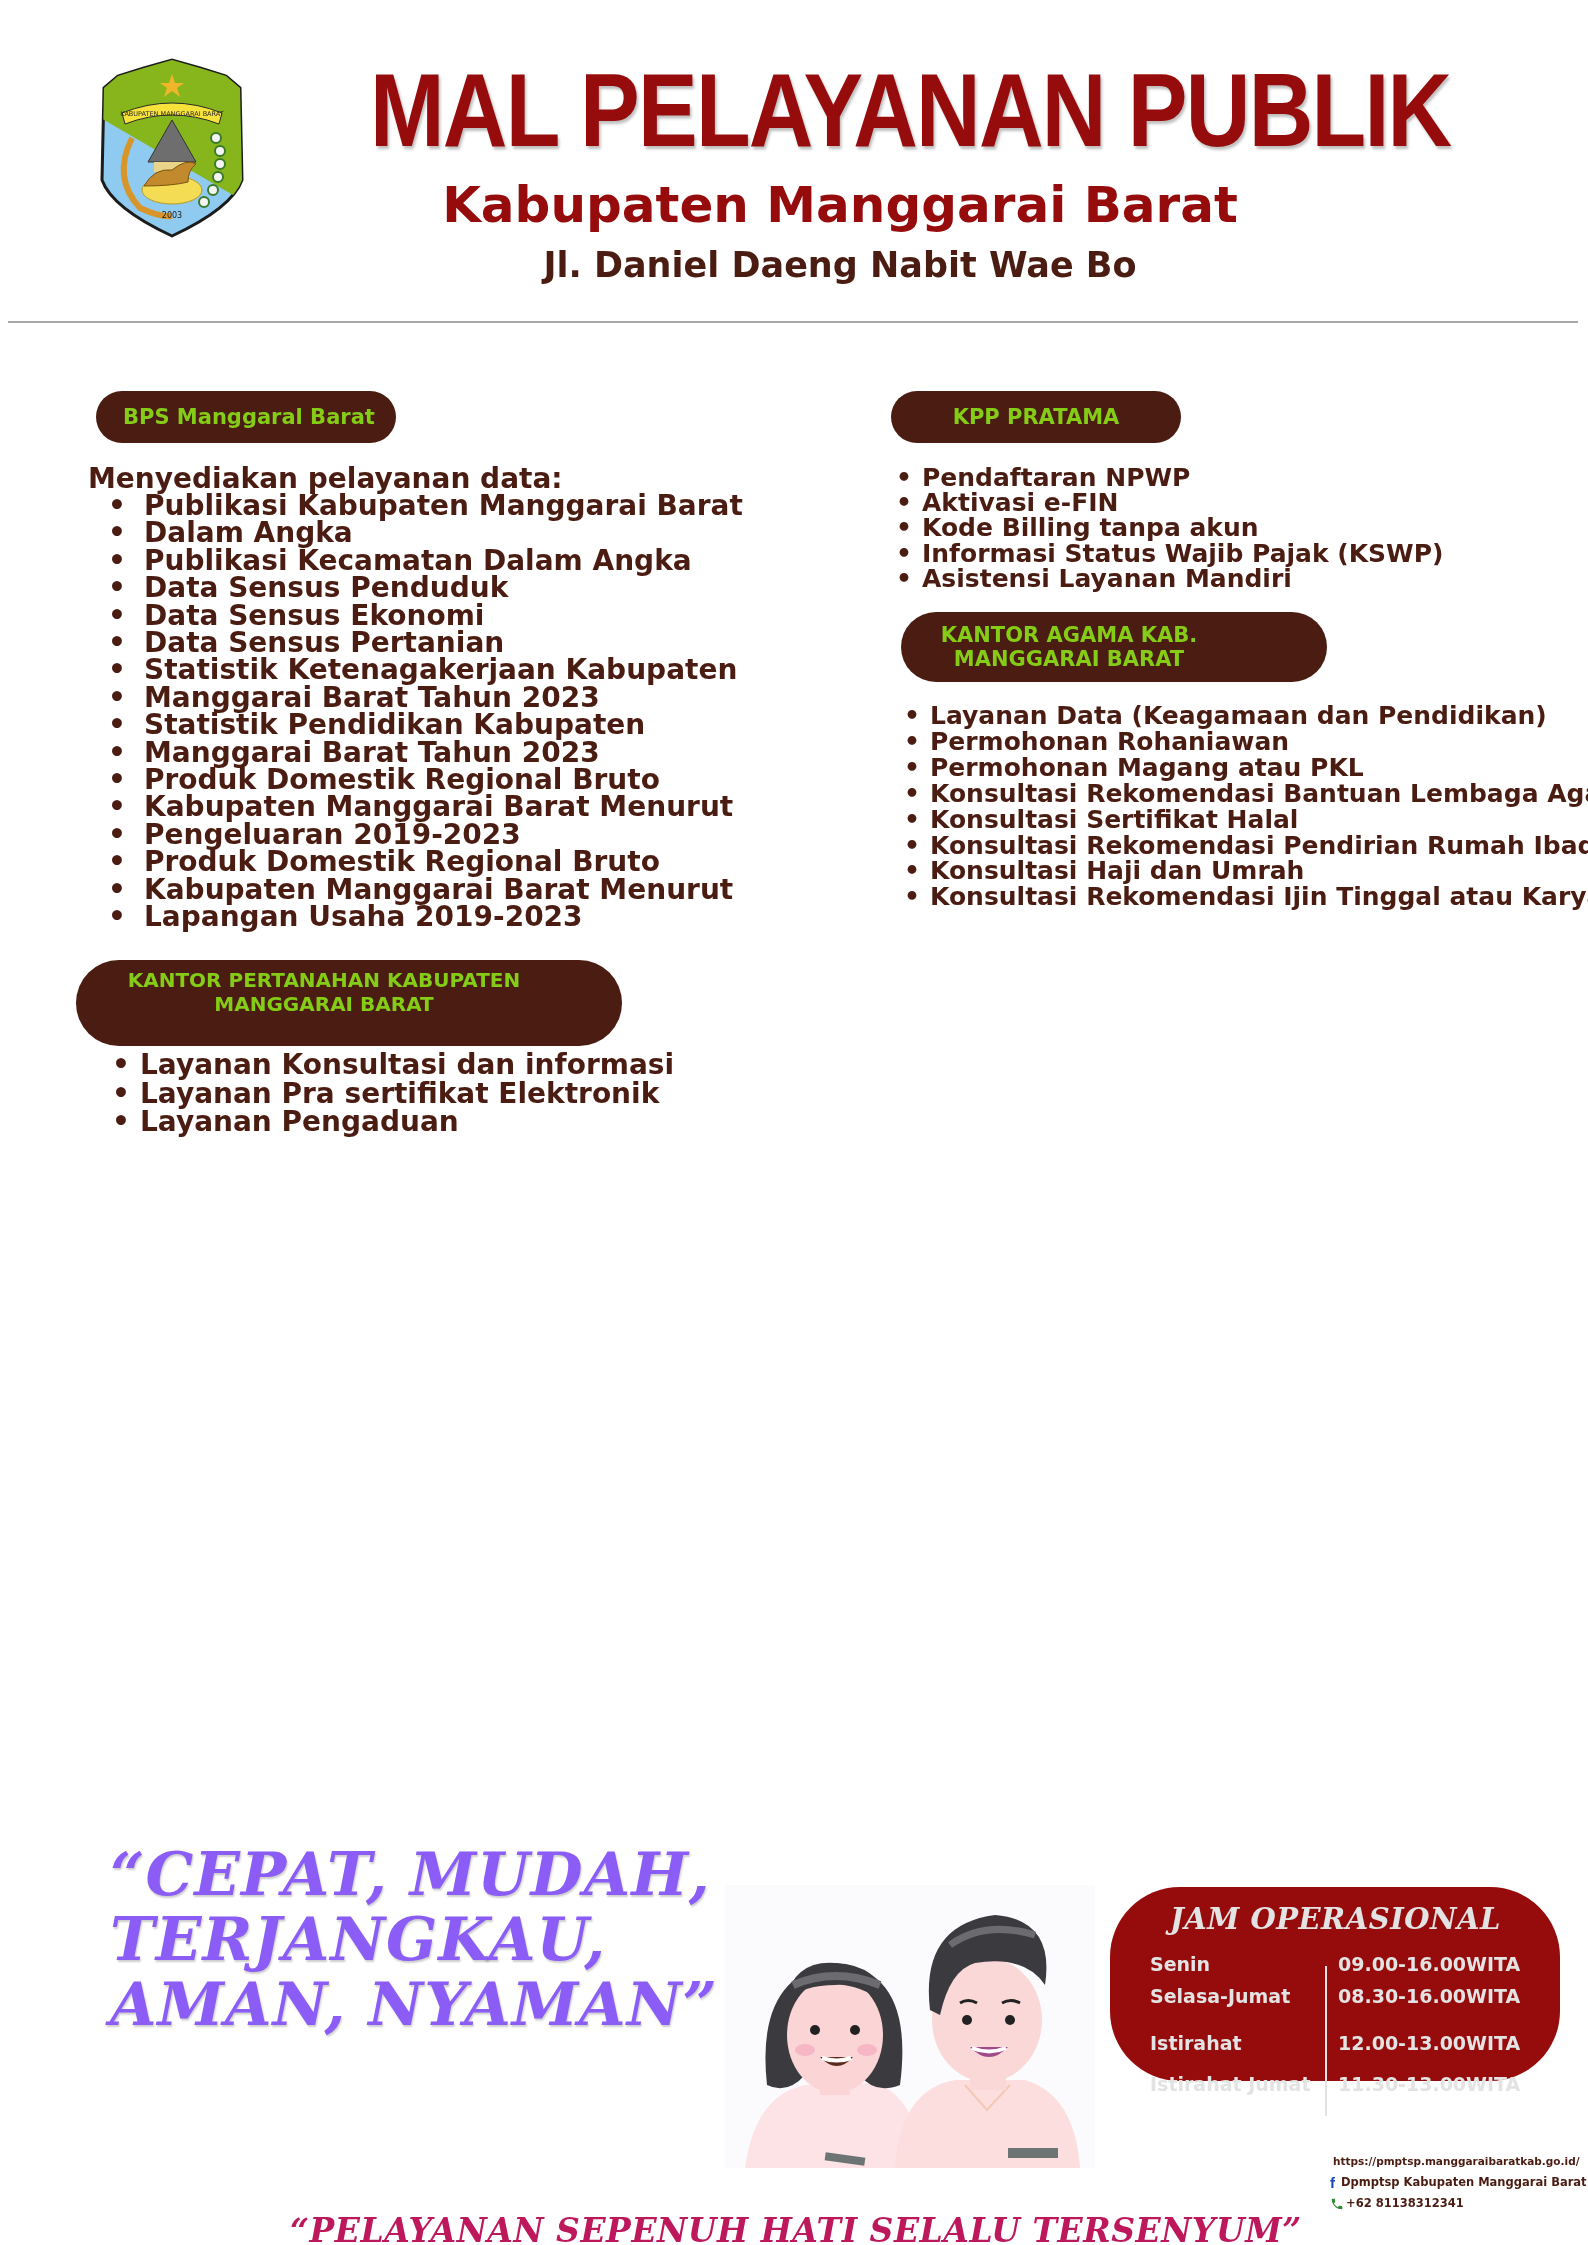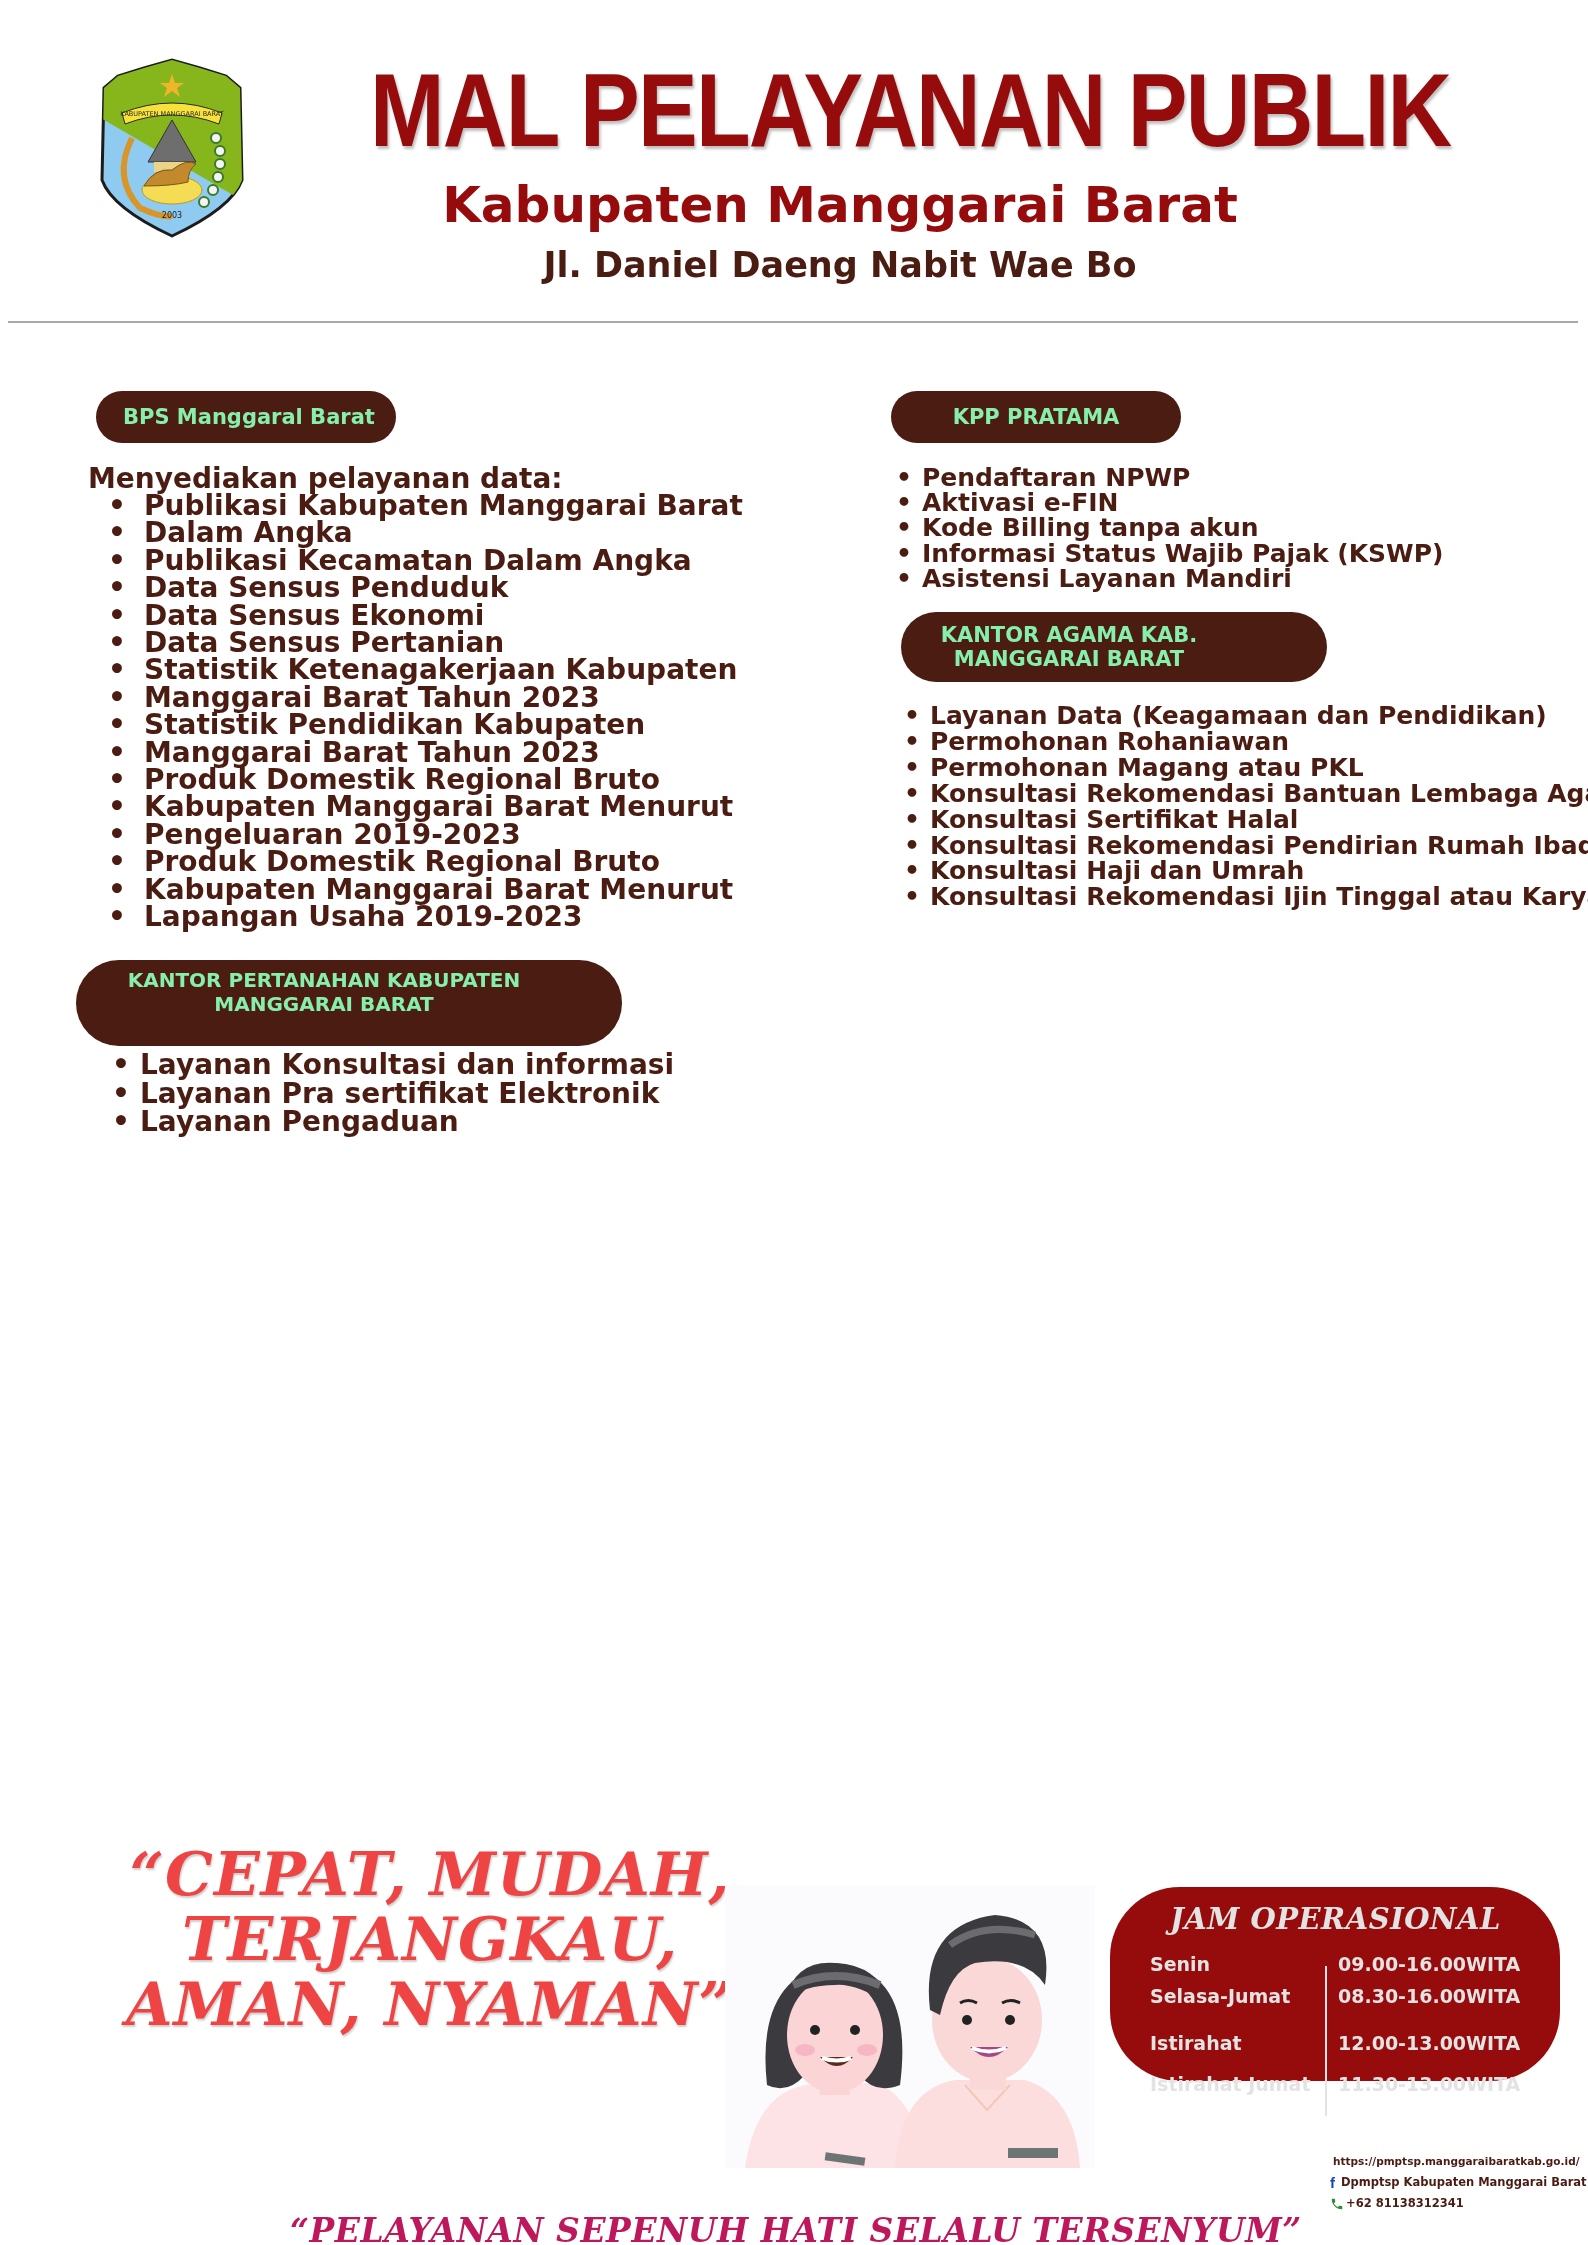--- a/index.html
+++ b/index.html
@@ -27,21 +27,21 @@
   .title-addr {
     left: 300px; top: 243px; width: 1080px; text-align: center;
     font-family: "DejaVu Sans", sans-serif; font-weight: 700;
     font-size: 35px; line-height: 44px; color: #4a1c12;
     white-space: nowrap;
   }
   .divider { left: 8px; top: 321px; width: 1570px; height: 2px; background: #a8a8a8; }
 
   
   .pill {
-    background: #4a1c12; color: #86efac; border-radius: 28px;
+    background: #4a1c12; color: #84cc16; border-radius: 28px;
     font-family: "DejaVu Sans", sans-serif; font-weight: 700;
     display: flex; align-items: center; justify-content: center; text-align: center;
     white-space: pre-line;
   }
   .pill-bps { left: 96px; top: 391px; width: 300px; height: 52px; font-size: 21px; border-radius: 26px; justify-content: flex-start; padding-left: 27px; }
   .pill-kpp { left: 891px; top: 391px; width: 290px; height: 52px; font-size: 21px; border-radius: 26px; }
   .pill-kantah { left: 76px; top: 960px; width: 546px; height: 86px; font-size: 20px; line-height: 24px; border-radius: 43px; padding-right: 50px; padding-bottom: 23px; }
   .pill-agama { left: 901px; top: 612px; width: 426px; height: 70px; font-size: 21px; line-height: 24px; border-radius: 35px; padding-right: 90px; }
 
   
@@ -61,23 +61,23 @@
   .list-kpp { left: 896px; top: 465px; }
   .list-kpp li { font-size: 25px; line-height: 25.2px; padding-left: 26px; }
   .list-kpp li::before { left: 0; }
 
   .list-agama { left: 904px; top: 703px; width: 510px; }
   .list-agama li { font-size: 25px; line-height: 25.9px; padding-left: 26px; white-space: normal; text-align: justify; text-align-last: left; }
   .list-agama li::before { left: 0; }
 
   
   .slogan {
-    left: 110px; top: 1842px; width: 640px; text-align: center;
+    left: 110px; top: 1842px; width: 640px; 
     font-family: "DejaVu Serif", serif; font-weight: 700; font-style: italic;
-    font-size: 60px; line-height: 65px; color: #ef4444;
+    font-size: 60px; line-height: 65px; color: #8b5cf6;
     text-shadow: 1px 2px 2px rgba(0,0,0,0.2);
     white-space: pre-line; letter-spacing: 1px;
   }
 
   
   .illus { left: 725px; top: 1885px; width: 370px; height: 283px; }
 
   
   .hours {
     left: 1110px; top: 1887px; width: 450px; height: 194px;

